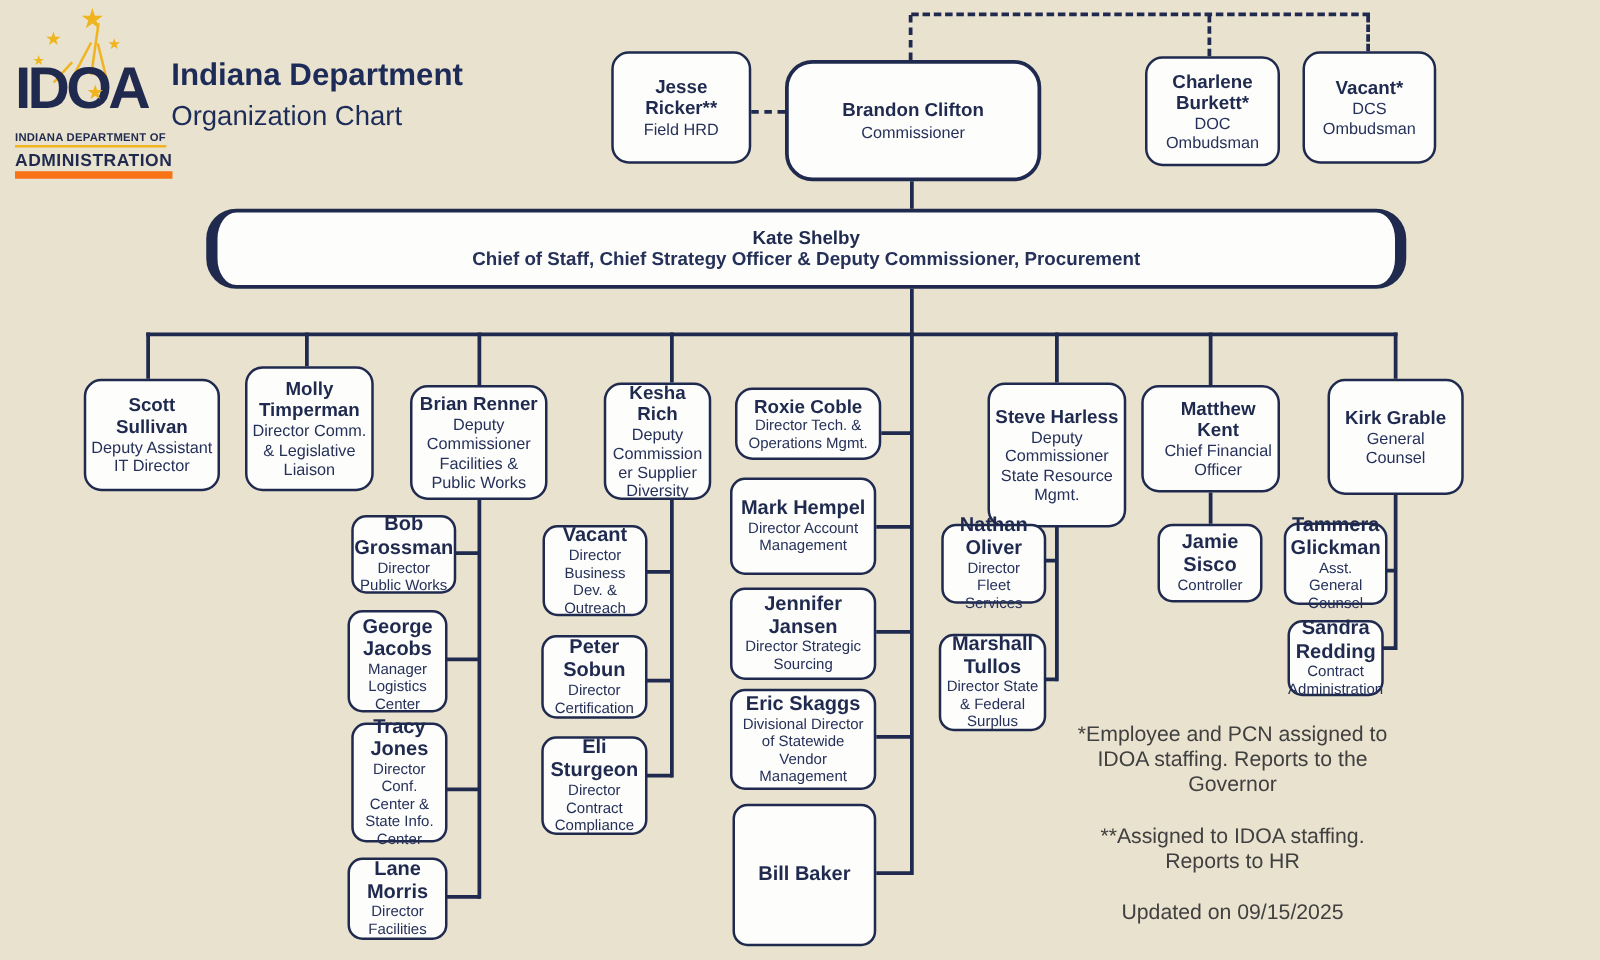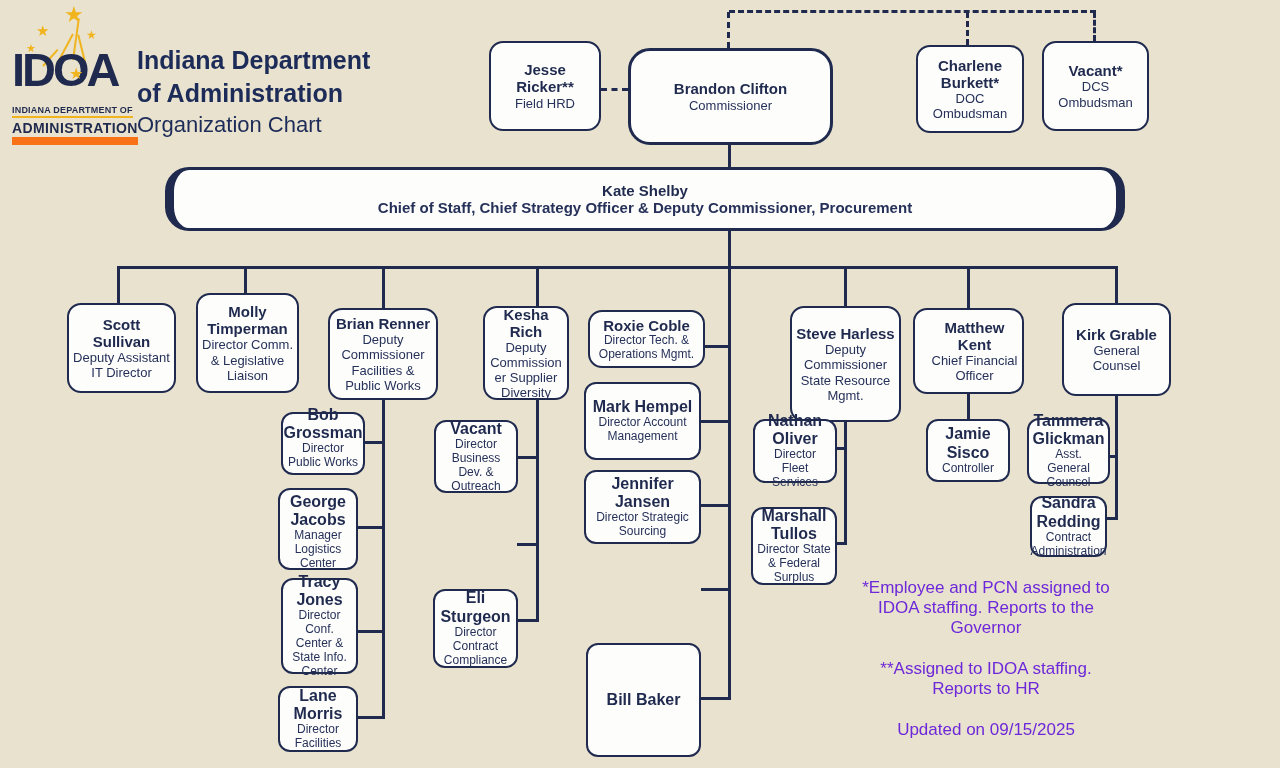--- a/index.html
+++ b/index.html
@@ -26,27 +26,27 @@
   .kate{border:3px solid #1f2a4e;border-left-width:9px;border-right-width:9px;border-radius:24px;}
   .kate .nm,.kate .ti{font-size:15px;font-weight:bold;}
   .roxie .ti{font-size:12px;}
 
   
   .logo{position:absolute;left:10px;top:4px;width:126px;height:140px;}
   .ray{position:absolute;width:2px;background:#f0b41f;transform-origin:bottom center;}
   .star{position:absolute;color:#f0b41f;}
   .acro{position:absolute;left:2px;top:38px;font-size:47px;font-weight:bold;letter-spacing:-3px;color:#1f2a4e;}
   .sub1{position:absolute;left:2px;top:101px;font-size:9px;font-weight:bold;letter-spacing:.2px;color:#1f2a4e;border-bottom:2px solid #f0b41f;padding-bottom:1px;}
-  .sub2{position:absolute;left:2px;top:116px;font-size:14px;font-weight:bold;letter-spacing:.4px;color:#1f2a4e;border-bottom:8px solid #f97316;padding-bottom:1px;}
+  .sub2{position:absolute;left:2px;top:116px;font-size:14px;font-weight:bold;letter-spacing:.4px;color:#1f2a4e;border-bottom:6px solid #f97316;padding-bottom:1px;}
   .titleblock{position:absolute;left:137px;top:44px;color:#1c2b57;}
   .t1{font-size:25px;font-weight:bold;line-height:1.3;}
   .t2{font-size:22px;font-weight:normal;margin-top:3px;}
 
   
-  .notes{position:absolute;left:855px;top:578px;width:262px;text-align:center;color:#6d28d9;font-size:17px;line-height:1.18;}
+  .notes{position:absolute;left:855px;top:578px;width:262px;text-align:center;color:#404040;font-size:17px;line-height:1.18;}
   .notes .n{margin-bottom:21px;}
 </style>
 </head>
 <body>
 
 <div id="stage">
 
   <div class="logo">
     <div class="ray" style="left:62px;top:14px;height:42px;transform:rotate(8deg);"></div>
     <div class="ray" style="left:46px;top:26px;height:34px;transform:rotate(28deg);"></div>
@@ -57,21 +57,20 @@
     <span class="star" style="left:76px;top:24px;font-size:12px;">★</span>
     <span class="star" style="left:16px;top:38px;font-size:11px;">★</span>
     <span class="acro">IDOA</span>
     <span class="star" style="left:59px;top:60px;font-size:16px;">★</span>
     <div class="sub1">INDIANA DEPARTMENT OF</div>
     <div class="sub2">ADMINISTRATION</div>
   </div>
 
   <div class="titleblock">
     <div class="t1">Indiana Department</div>
-    <div class="t1">of Administration</div>
     <div class="t2">Organization Chart</div>
   </div>
 
   <div class="hd" style="left:729px;top:10px;width:367px;"></div>
   <div class="vd" style="left:727px;top:12px;height:36px;"></div>
   <div class="vd" style="left:966px;top:12px;height:33px;"></div>
   <div class="vd" style="left:1093px;top:12px;height:29px;"></div>
   <div class="hd" style="left:601px;top:88px;width:27px;"></div>
 
   <div class="v" style="left:728px;top:145px;height:22px;"></div>
@@ -158,53 +157,61 @@
   </div>
   <div class="node" style="left:913px;top:308px;width:111px;height:86px;padding-left:16px;">
     <div class="nm">Matthew Kent</div>
     <div class="ti">Chief Financial Officer</div>
   </div>
   <div class="node" style="left:1062px;top:303px;width:109px;height:93px;">
     <div class="nm">Kirk Grable</div>
     <div class="ti">General Counsel</div>
   </div>
 
-  <div class="node small" style="left:281px;top:412px;width:84px;height:63px;justify-content:flex-end;">
+  <div class="node small" style="left:281px;top:412px;width:84px;height:63px;">
     <div class="nm">Bob Grossman</div>
     <div class="ti">Director Public Works</div>
   </div>
   <div class="node small" style="left:278px;top:488px;width:80px;height:82px;justify-content:space-between;">
     <div class="nm">George Jacobs</div>
     <div class="ti">Manager Logistics Center</div>
   </div>
   <div class="node small" style="left:281px;top:578px;width:77px;height:96px;">
     <div class="nm">Tracy Jones</div>
     <div class="ti">Director Conf. Center &amp; State Info. Center</div>
   </div>
   <div class="node small" style="left:278px;top:686px;width:80px;height:66px;">
     <div class="nm">Lane Morris</div>
     <div class="ti">Director Facilities</div>
   </div>
 
   <div class="node small" style="left:434px;top:420px;width:84px;height:73px;">
     <div class="nm">Vacant</div>
     <div class="ti">Director Business Dev. &amp; Outreach</div>
   </div>
+  <div class="node small" style="left:433px;top:508px;width:85px;height:67px;">
+    <div class="nm">Peter Sobun</div>
+    <div class="ti">Director Certification</div>
+  </div>
   <div class="node small" style="left:433px;top:589px;width:85px;height:79px;">
     <div class="nm">Eli Sturgeon</div>
     <div class="ti">Director Contract Compliance</div>
   </div>
 
   <div class="node small" style="left:584px;top:382px;width:117px;height:78px;">
     <div class="nm">Mark Hempel</div>
     <div class="ti">Director Account Management</div>
   </div>
   <div class="node small" style="left:584px;top:470px;width:117px;height:74px;">
     <div class="nm">Jennifer Jansen</div>
     <div class="ti">Director Strategic Sourcing</div>
+  </div>
+  <div class="node small" style="left:584px;top:551px;width:117px;height:81px;">
+    <div class="nm">Eric Skaggs</div>
+    <div class="ti">Divisional Director of Statewide Vendor Management</div>
   </div>
   <div class="node small" style="left:586px;top:643px;width:115px;height:114px;">
     <div class="nm">Bill Baker</div>
   </div>
 
   <div class="node small" style="left:753px;top:419px;width:84px;height:64px;">
     <div class="nm">Nathan Oliver</div>
     <div class="ti">Director Fleet Services</div>
   </div>
   <div class="node small" style="left:751px;top:507px;width:86px;height:78px;">

